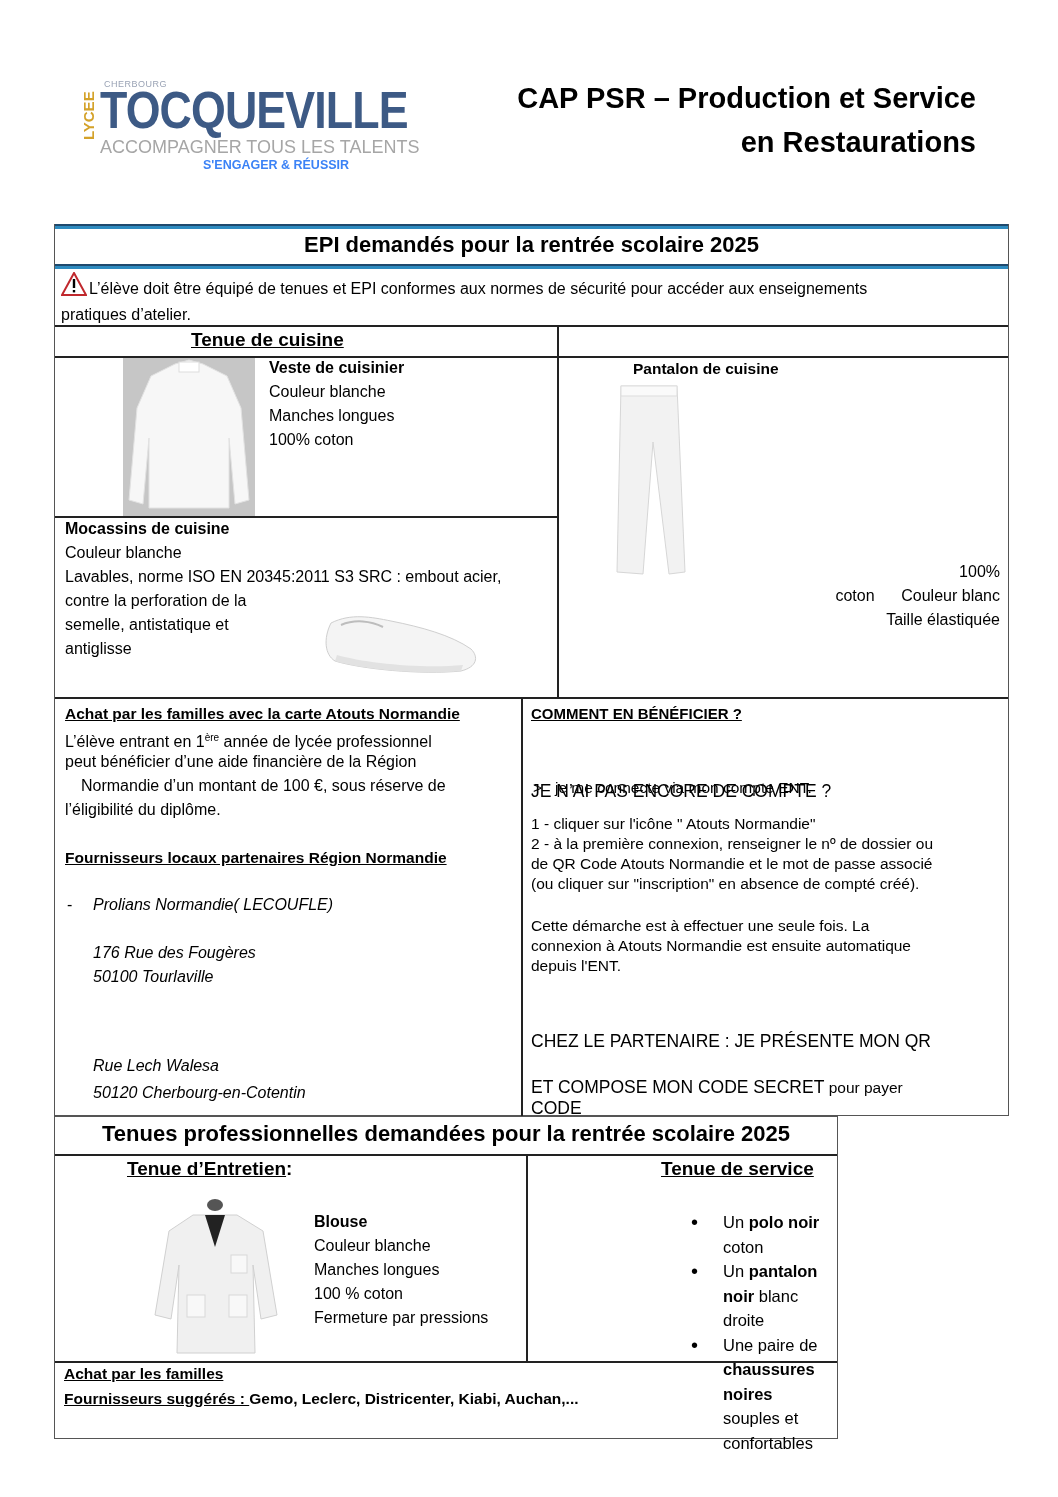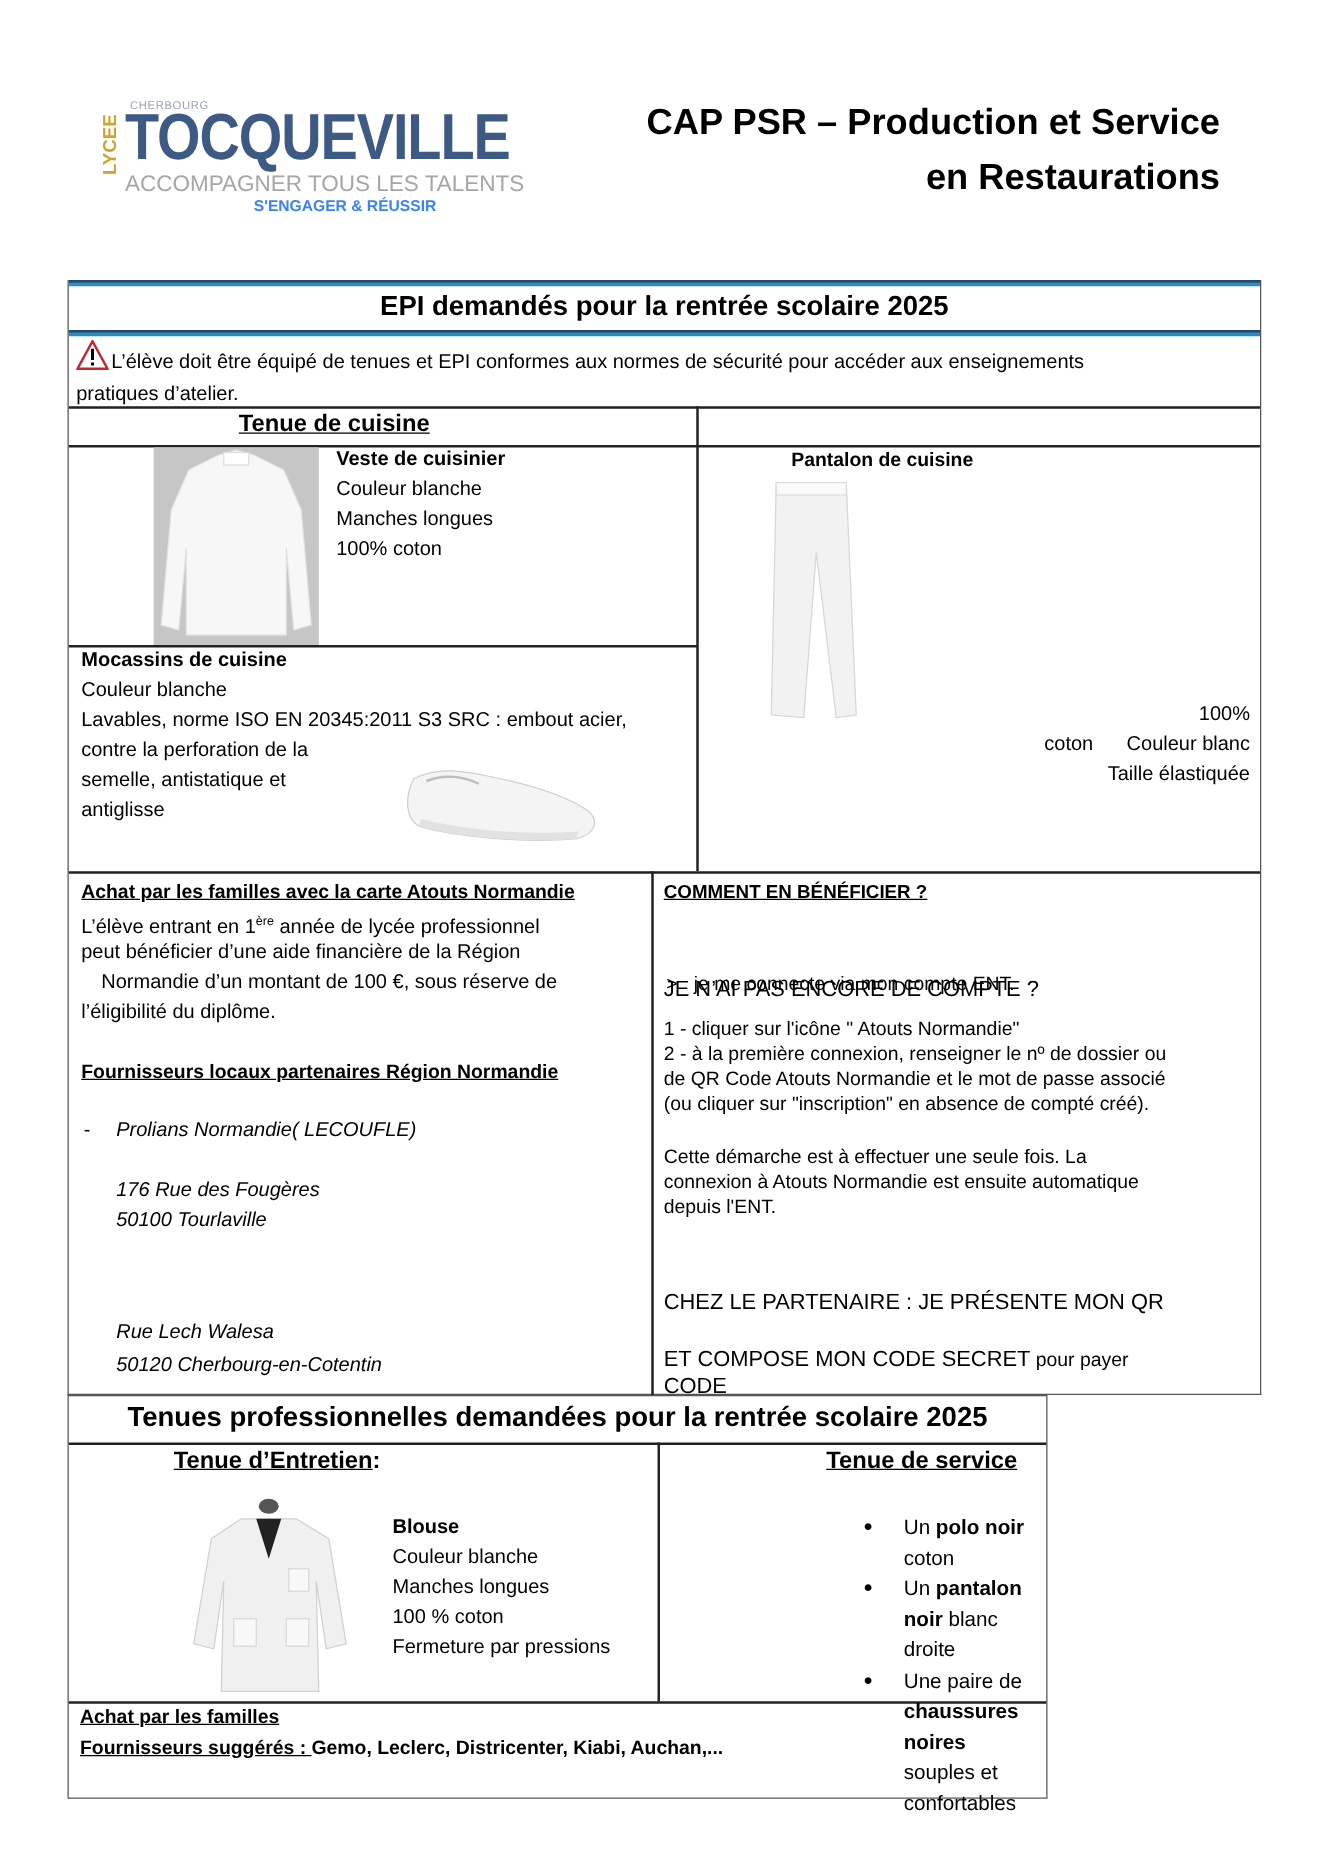--- a/index.html
+++ b/index.html
@@ -152,21 +152,21 @@
   <div class="txt arial s17" style="left:476px; top:843px;">CODE</div>
   <div class="txt arial s17" style="left:476px; top:822px;"><span>ET COMPOSE MON CODE SECRET</span><span style="font-size:15.5px;"> pour payer</span></div>
 </div>
 
 <div class="abs t2">
   <div class="t2-title">Tenues professionnelles demandées pour la rentrée scolaire 2025</div>
   <div class="line" style="left:0; right:0; top:37px; height:1.5px;"></div>
   <div class="line" style="left:471px; top:37px; width:1.5px; height:207px;"></div>
   <div class="line" style="left:0; right:0; top:244px; height:1.5px;"></div>
 
-  <div class="cell-h" style="left:72px; top:41px;margin-left:12px;"><span>Tenue d’Entretien</span><span style="text-decoration:none; display:inline-block;"> :</span></div>
+  <div class="cell-h" style="left:72px; top:41px;"><span>Tenue d’Entretien</span><span style="text-decoration:none; display:inline-block;"> :</span></div>
   <div class="cell-h" style="left:606px; top:41px;">Tenue de service</div>
 
   <div class="abs" style="left:98px; top:78px; width:130px; height:162px;">
     <svg width="130" height="162" viewBox="0 0 130 162">
       <ellipse cx="62" cy="10" rx="8" ry="6" fill="#555"></ellipse>
       <path d="M40,20 L84,20 L110,36 L124,120 L108,124 L100,70 L102,158 L24,158 L26,70 L18,124 L2,120 L16,36 Z" fill="#f0f0f0" stroke="#d0d0d0"></path>
       <path d="M52,20 L62,52 L72,20 Z" fill="#222"></path>
       <rect x="78" y="60" width="16" height="18" fill="#f8f8f8" stroke="#d8d8d8"></rect>
       <rect x="34" y="100" width="18" height="22" fill="#f8f8f8" stroke="#d8d8d8"></rect>
       <rect x="76" y="100" width="18" height="22" fill="#f8f8f8" stroke="#d8d8d8"></rect>

